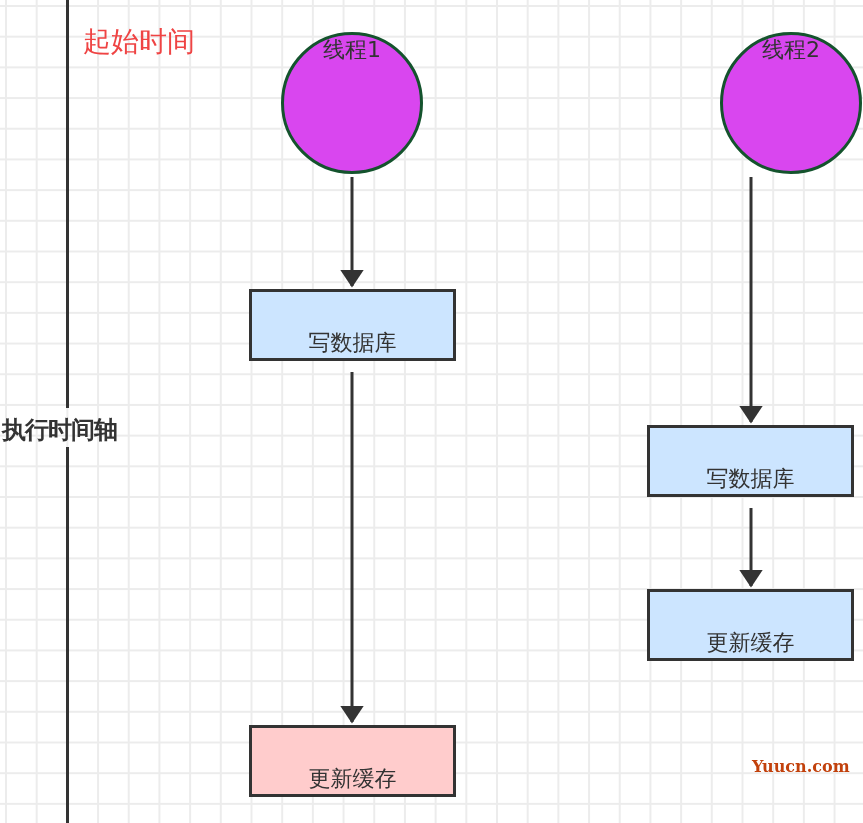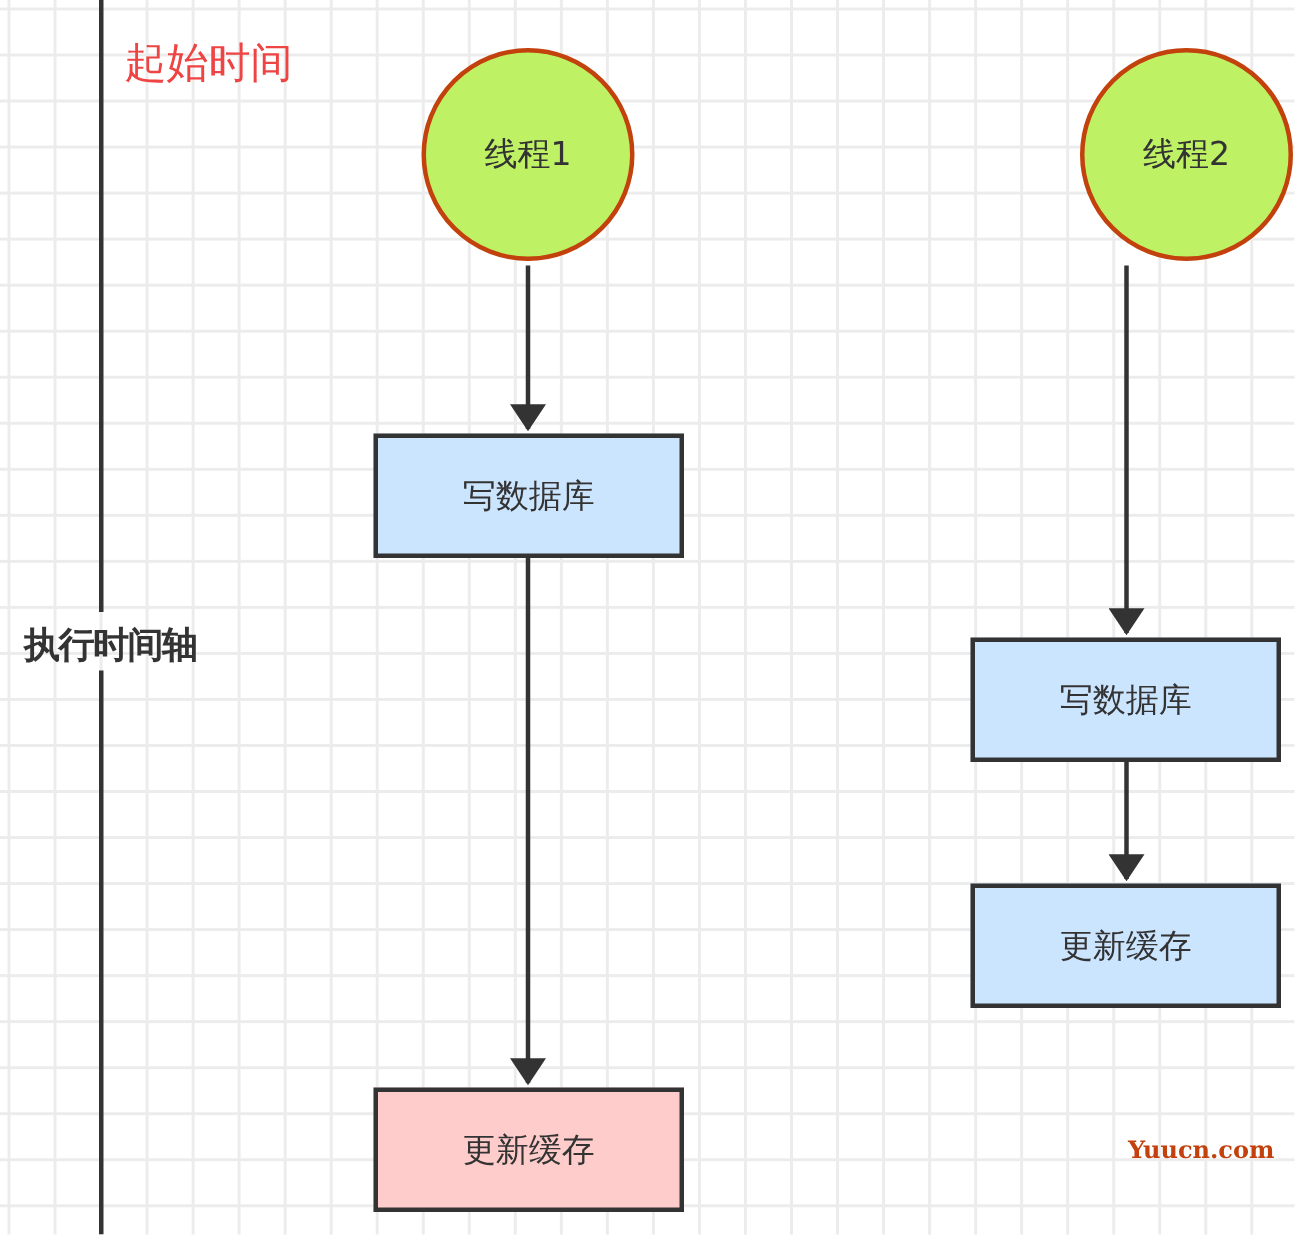--- a/index.html
+++ b/index.html
@@ -12,33 +12,33 @@
     background-size: 30.7px 30.7px;
     background-position: 5px 5px;
     font-family: "DejaVu Sans", "Liberation Sans", sans-serif;
   }
   .axis-line { position: absolute; left: 66px; width: 3px; background: #333333; }
   .title-start {
     position: absolute; left: 83px; top: 24px; font-size: 28px; color: #ef4444;
     line-height: 36px; white-space: nowrap;
   }
   .axis-label {
-    position: absolute; left: 16px; top: 414px; font-size: 24px; font-weight: bold;
+    position: absolute; left: 2px; top: 414px; font-size: 24px; font-weight: bold;
     color: #333333; line-height: 32px; white-space: nowrap; letter-spacing: -1px;
   }
   .node-circle {
     position: absolute; width: 142px; height: 142px; border-radius: 50%;
-    background: #bef264; border: 3px solid #c2410c; box-sizing: border-box;
-    display: flex; align-items: center; justify-content: center;
+    background: #d946ef; border: 3px solid #14532d; box-sizing: border-box;
+    display: flex; justify-content: center;
     font-size: 22px; color: #333333;
   }
   .node-box {
-    position: absolute; width: 207px; height: 83px; box-sizing: border-box;
+    position: absolute; width: 207px; height: 72px; box-sizing: border-box;
     border: 3px solid #333333; background: #cce5ff;
-    display: flex; align-items: center; justify-content: center;
+    display: flex; align-items: flex-end; justify-content: center;
     font-size: 22px; color: #333333;
   }
   .node-box.pink { background: #ffcccc; }
   svg.arrows { position: absolute; left: 0; top: 0; }
   .watermark {
     position: absolute; left: 752px; top: 757px; font-family: "DejaVu Serif", "Liberation Serif", serif;
     font-weight: bold; font-size: 16px; color: #c2410c; white-space: nowrap;
   }
 </style>
 </head>

